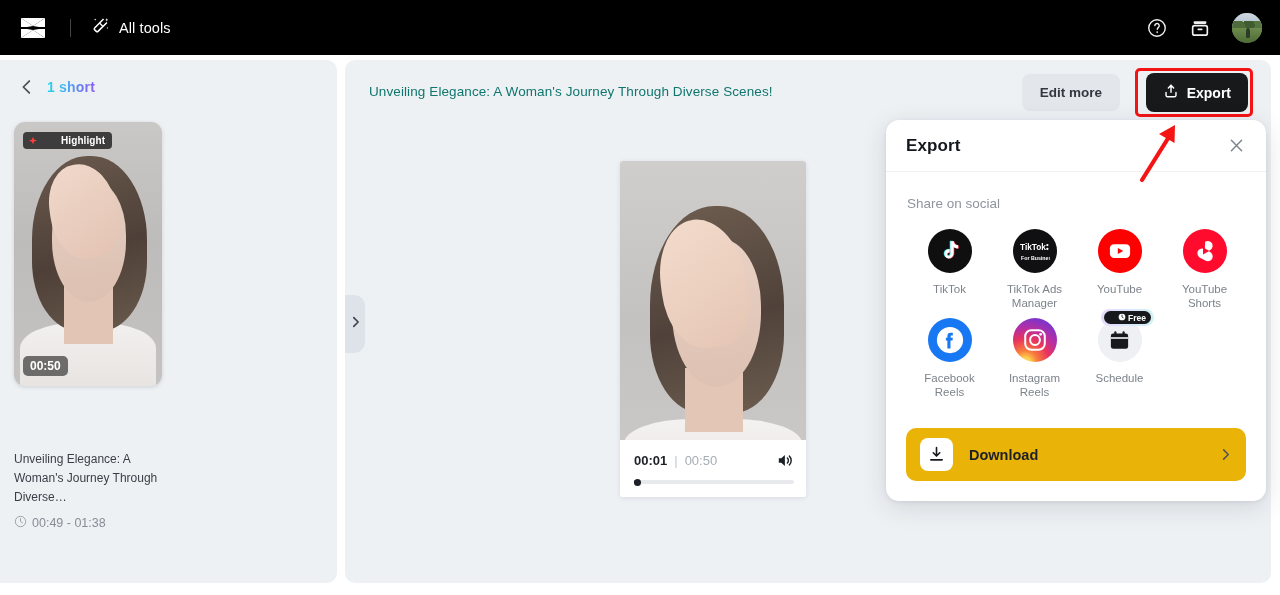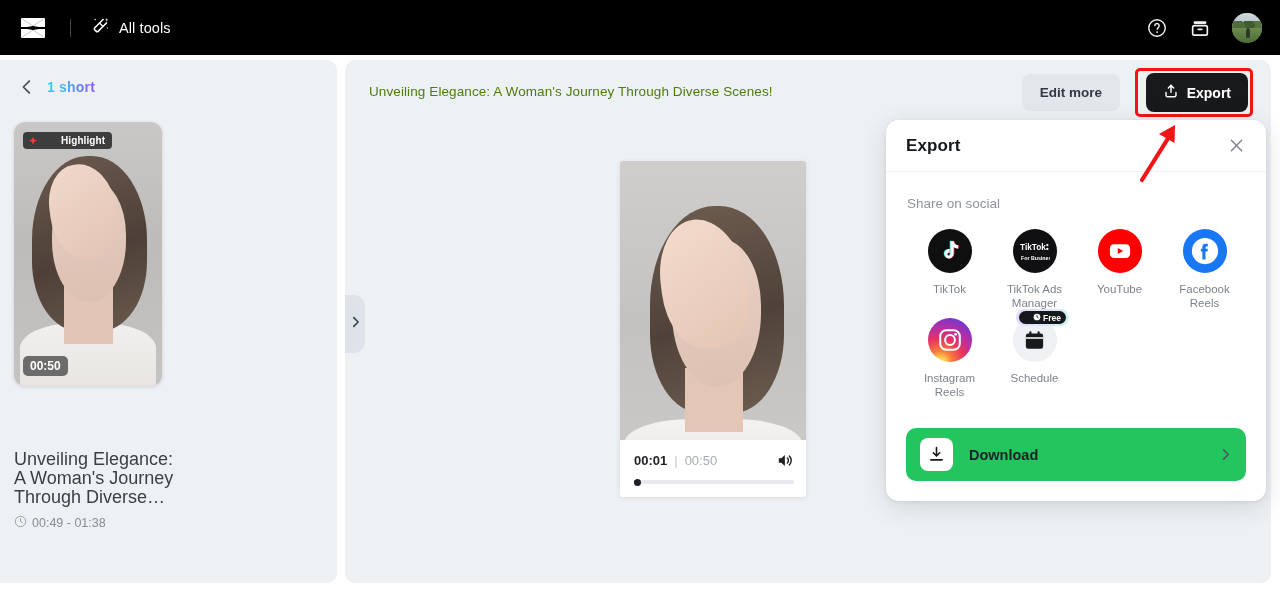--- a/index.html
+++ b/index.html
@@ -77,34 +77,34 @@
     display: flex; align-items: center; gap: 3px;
   }
   .badge-highlight .lbl { color: #fff; font-size: 10px; font-weight: 700; letter-spacing: .1px; padding-left: 20px; }
   .badge-dur {
     position: absolute; left: 9px; bottom: 10px; height: 20px; padding: 0 7px;
     background: rgba(60,60,60,.72); border-radius: 5px;
     display: flex; align-items: center; color: #fff; font-size: 12px; font-weight: 600;
   }
   .side-title {
     position: absolute; left: 14px; top: 390px; width: 160px;
-    font-size: 18px; line-height: 19px; color: #3a3f47;
+    font-size: 12px; line-height: 19px; color: #3a3f47;
   }
   .side-meta {
     position: absolute; left: 14px; top: 455px; display: flex; align-items: center; gap: 5px;
     font-size: 12.5px; color: #878d96;
   }
 
   
   .stage {
     position: absolute; left: 345px; top: 60px; width: 926px; height: 523px;
     background: #eef1f4; border-radius: 10px;
   }
   .stage-title {
-    position: absolute; left: 24px; top: 24px; font-size: 13.5px; color: #4d7c0f;
+    position: absolute; left: 24px; top: 24px; font-size: 13.5px; color: #0f766e;
     letter-spacing: .1px;
   }
   .btn-editmore {
     position: absolute; right: 151px; top: 14px; height: 37px; padding: 0 18px;
     background: #e3e7ec; border: none; border-radius: 8px; cursor: pointer;
     font-family: inherit; font-size: 13.5px; font-weight: 700; color: #33383f;
     display: flex; align-items: center;
   }
   .export-hilite {
     position: absolute; right: 18px; top: 8px; width: 118px; height: 49px;
@@ -194,21 +194,21 @@
     border-radius: 9px; padding: 2px 3px;
   }
   .free-inner {
     background: #16181c; border-radius: 7px; height: 13px; padding: 0 5px 0 14px;
     display: flex; align-items: center; gap: 2px;
   }
   .free-inner span { color: #fff; font-size: 8.5px; font-weight: 700; }
 
   .download-row {
     position: absolute; left: 20px; right: 20px; bottom: 20px; height: 53px;
-    background: #22c55e; border-radius: 10px; display: flex; align-items: center;
+    background: #eab308; border-radius: 10px; display: flex; align-items: center;
     padding: 8px 14px; cursor: pointer;
   }
   .dl-icon-box { width: 33px; height: 33px; background: #fff; border-radius: 8px;
     display: flex; align-items: center; justify-content: center; flex: none; }
   .dl-label { margin-left: 16px; font-size: 14.5px; font-weight: 700; color: #1d2026; }
   .dl-chev { margin-left: auto; display: flex; }
 
   
   .anno-arrow { position: absolute; left: 1134px; top: 122px; pointer-events: none; }
 </style>
@@ -409,20 +409,31 @@
       <div class="social-item">
         <span class="si-icon" style="background:#fe0000">
           <svg width="22" height="16" viewBox="0 0 24 17" aria-hidden="true">
             <rect x="1" y="1" width="22" height="15" rx="4.6" fill="#fff"></rect>
             <path d="M9.6 5.1l6 3.4-6 3.4z" fill="#fe0000"></path>
           </svg>
         </span>
         <span class="si-label">YouTube</span>
       </div>
 
+      <div class="social-item">
+        <span class="si-icon" style="background:#fe0b2e">
+          <svg width="22" height="24" viewBox="0 0 22 24" aria-hidden="true">
+            <path d="M13.8 3.2c2.5-1.3 5.3-.4 6.4 1.9 1.1 2.3 0 5-2.5 6.3l-1.6.8 1.6.8c2.5 1.3 3.6 4 2.5 6.3-1.1 2.3-3.9 3.2-6.4 1.9L5 17.1c-2.5-1.3-3.6-4-2.5-6.3 1.1-2.3 3.9-3.2 6.4-1.9z" fill="#fff" opacity="0"></path>
+            <path d="M8.3 4.1c2.4-1.3 5.3-.4 6.4 1.9s0 5-2.4 6.2l2.5 1.3c2.4 1.2 3.5 3.9 2.4 6.2s-4 3.2-6.4 1.9l-.3-.2c-2.4-1.2-3.5-3.9-2.4-6.2s4-3.2 6.4-1.9" fill="#fff" opacity="0"></path>
+            <path d="M11.2 2.6c2.6-1.4 5.7-.5 6.9 2s.1 5.5-2.5 6.9l-1.1.6 1.2.6c2.6 1.4 3.7 4.4 2.5 6.9s-4.3 3.4-6.9 2l-4.9-2.6c-2.6-1.4-3.7-4.4-2.5-6.9s4.3-3.4 6.9-2z" fill="#fff"></path>
+            <path d="M9 8.3l6.3 3.6L9 15.5z" fill="#fe0b2e"></path>
+          </svg>
+        </span>
+        <span class="si-label">YouTube Shorts</span>
+      </div>
 
       <div class="social-item">
         <span class="si-icon" style="background:#1877f2">
           <svg width="30" height="30" viewBox="0 0 32 32" aria-hidden="true">
             <circle cx="16" cy="16" r="14" fill="#fff"></circle>
             <path d="M18.7 16.6h-2.2V25h-3.3v-8.4h-1.6v-3h1.6v-1.8c0-2.2 1-3.5 3.6-3.5h2.2v3h-1.4c-.8 0-.9.3-.9 1v1.3h2.3z" fill="#1877f2"></path>
           </svg>
         </span>
         <span class="si-label">Facebook Reels</span>
       </div>

